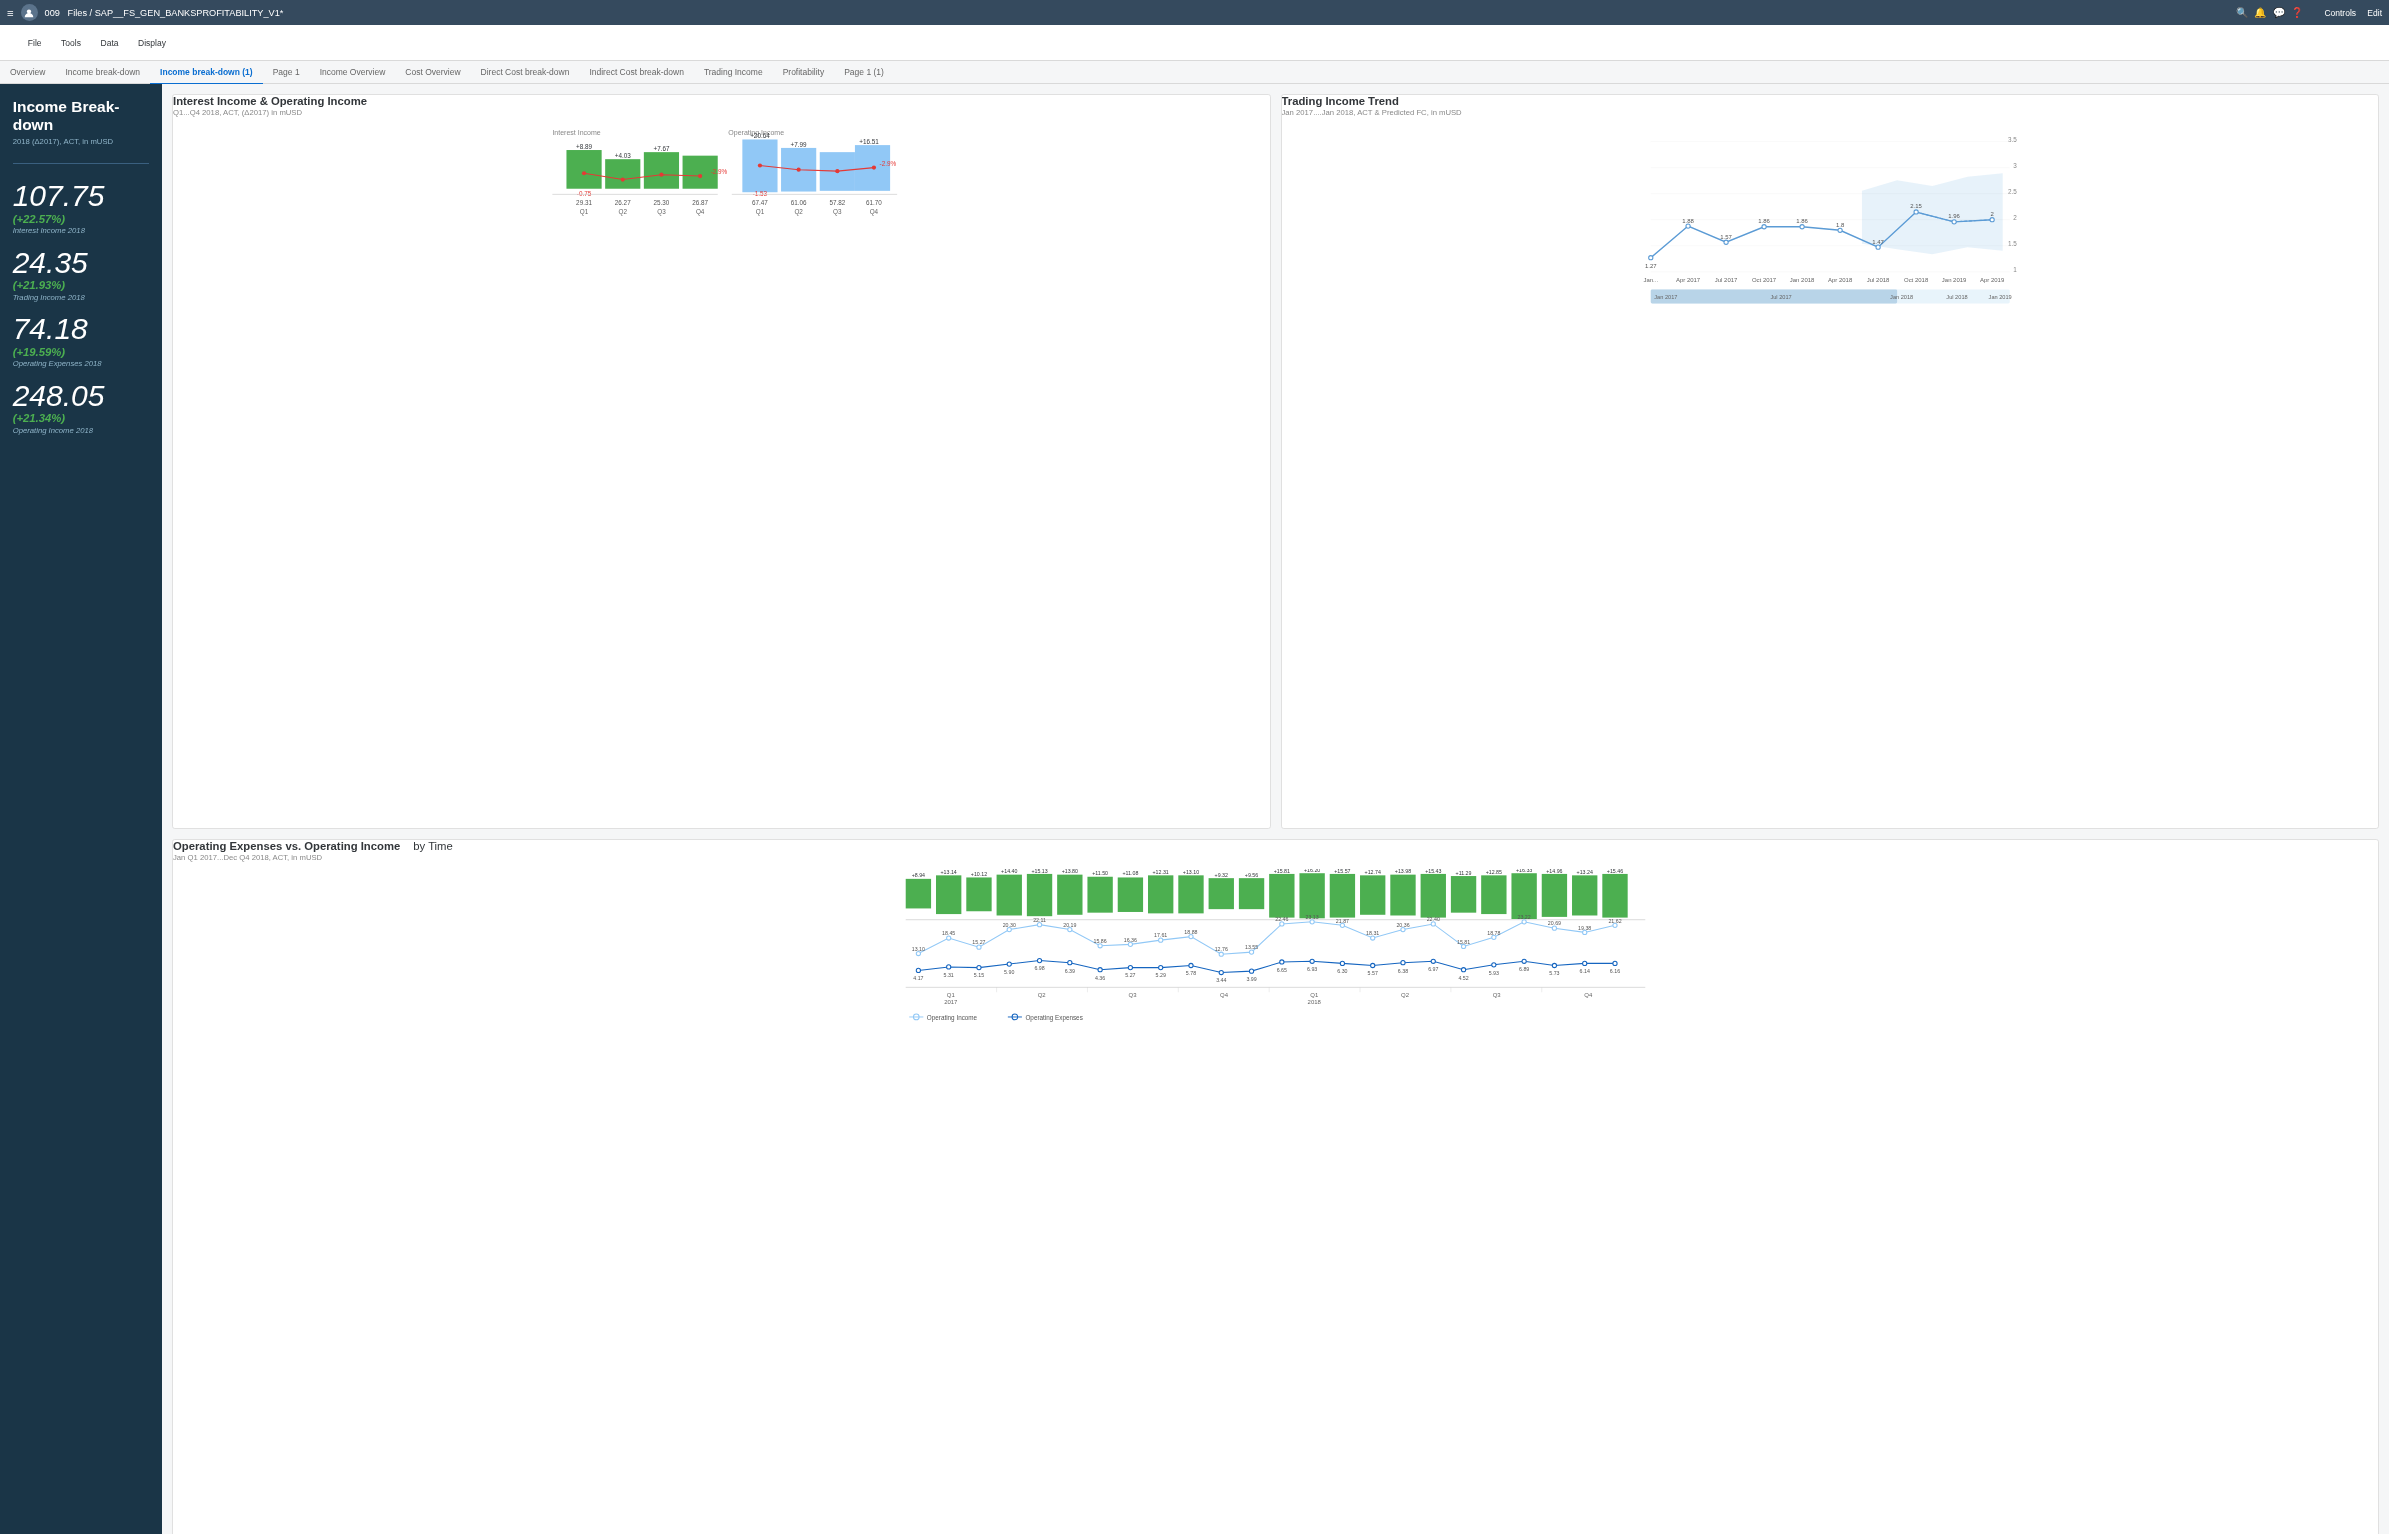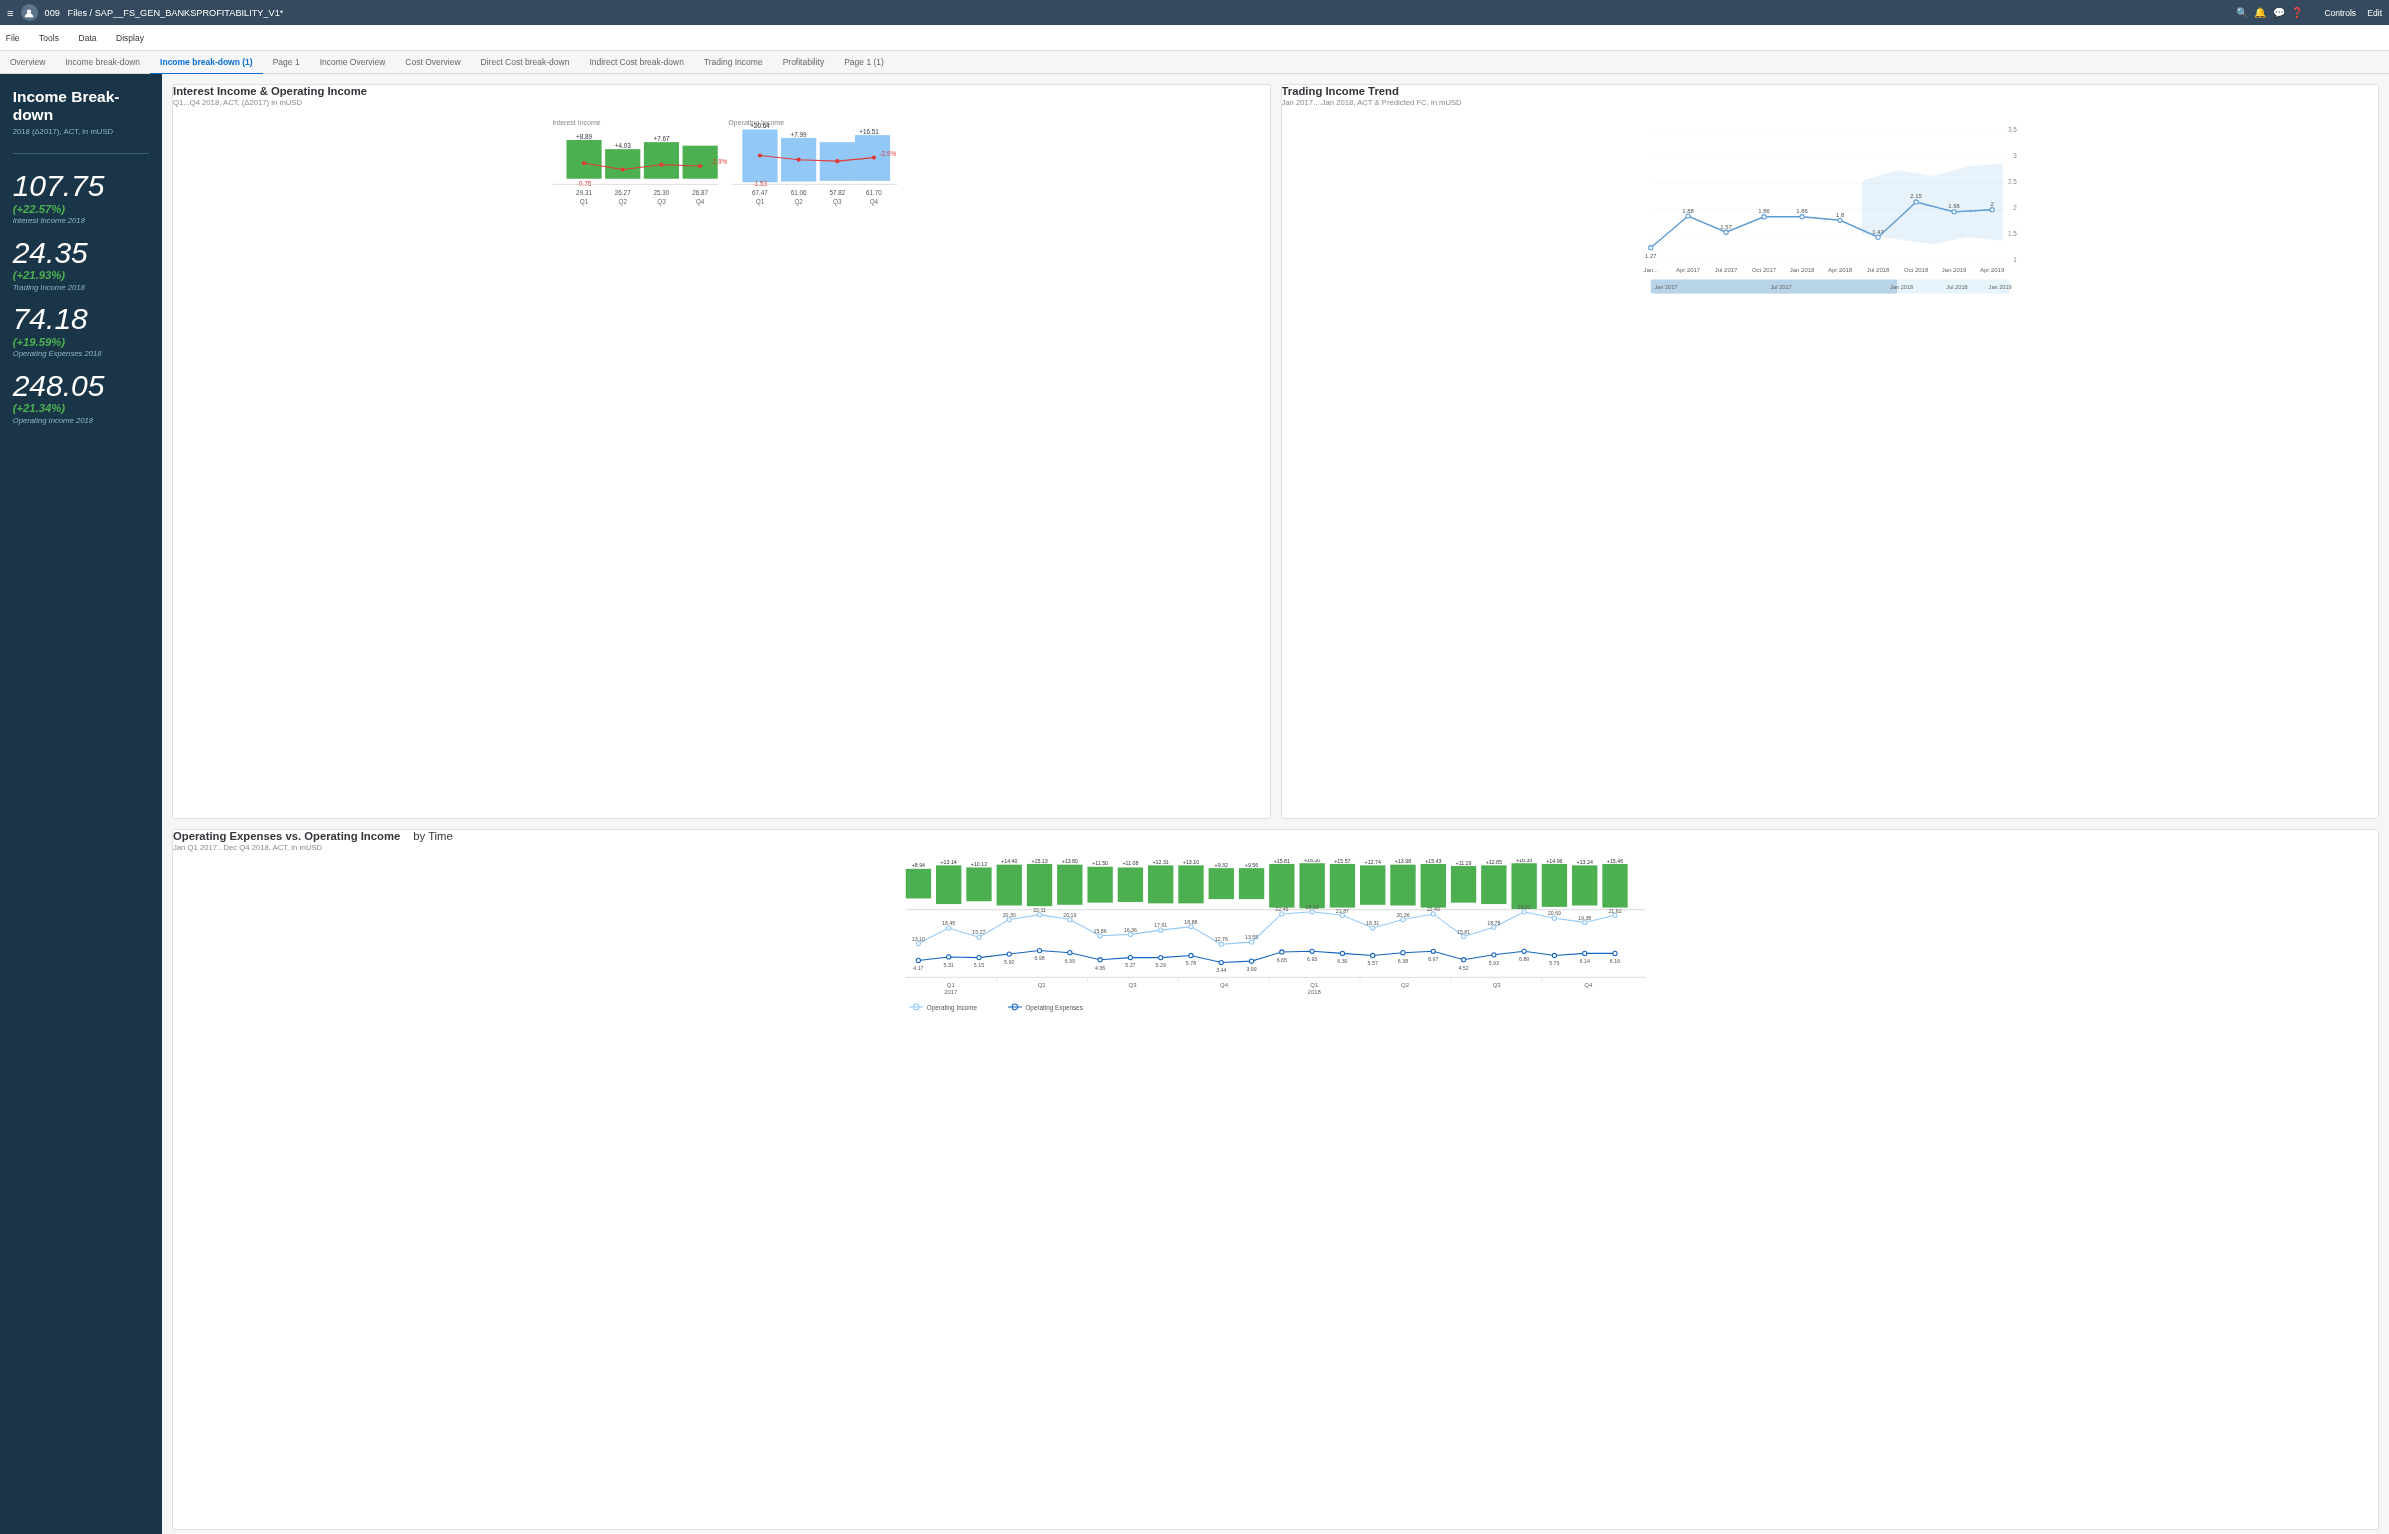--- a/index.html
+++ b/index.html
@@ -20,26 +20,26 @@
       background: #5b738b; display: flex; align-items: center; justify-content: center;
       color: #fff; font-size: 8.5px;
     }
     .top-bar-title { color: #fff; font-size: 9.2px; flex: 1; }
     .top-bar-icons { display: flex; gap: 5.6px; align-items: center; }
     .top-bar-right { display: flex; align-items: center; gap: 11.3px; margin-left: 14px; }
     .top-bar-btn { color: #fff; font-size: 8.5px; cursor: pointer; }
 
     
     .menu-bar {
-      height: 26px;
+      height: 36px;
       background: #fff;
       border-bottom: 0.7px solid #d9d9d9;
       display: flex;
       align-items: center;
-      padding: 0 3px;
+      padding: 0 25px;
       gap: 14px;
     }
     .menu-item { font-size: 8.5px; color: #32363a; cursor: pointer; padding: 0 2.8px; }
 
     
     .tab-bar {
       height: 22.5px;
       background: #f5f6f7;
       border-bottom: 1.4px solid #d9d9d9;
       display: flex;

